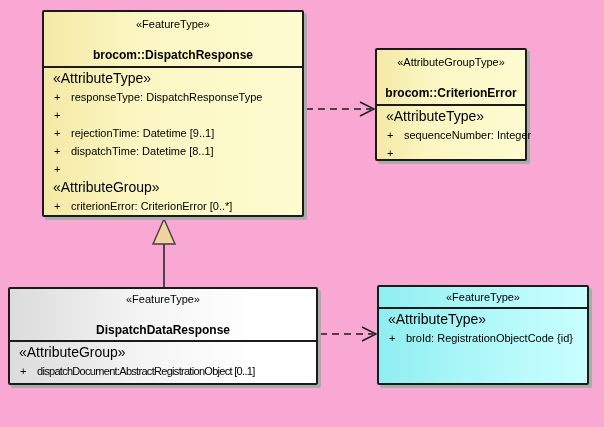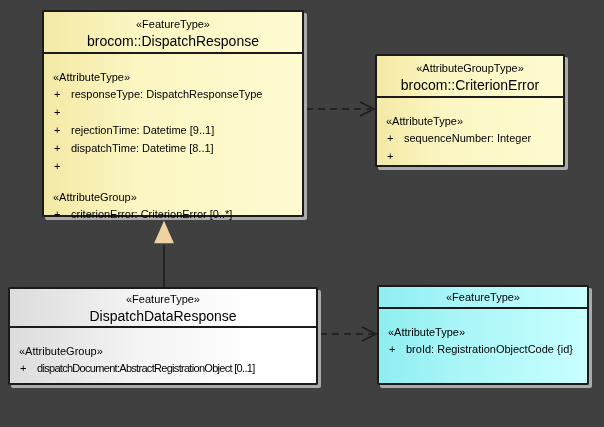--- a/index.html
+++ b/index.html
@@ -1,33 +1,33 @@
 <!DOCTYPE html>
 <html><head>
 <meta charset="utf-8">
 <style>
   html,body { margin:0; padding:0; background:#ffffff; }
   .canvas {
-    position:relative; width:604px; height:427px; background:#404040;
+    position:relative; width:604px; height:427px; background:#f9a8d4;
     font-family:"Liberation Sans", sans-serif; overflow:hidden;
   }
   .connectors { position:absolute; left:0; top:0; pointer-events:none; }
   .uml-box {
     position:absolute; border:2px solid #1b1b1b; border-radius:2px;
     box-shadow:3px 3px 0 #ababab; box-sizing:border-box; color:#000;
   }
   .fill-yellow { background:linear-gradient(to right,#f4e9a5 0%,#fbf6c2 35%,#fdfbd0 100%); }
   .fill-cyan   { background:linear-gradient(to right,#8feef0 0%,#aaf6f8 40%,#c9ffff 100%); }
   .fill-gray   { background:linear-gradient(to right,#dcdcdc 0%,#f3f3f3 40%,#ffffff 80%); }
   .hdr { text-align:center; border-bottom:2px solid #1b1b1b; padding:6px 2px 4px; }
   .hdr.compact { padding:4px 2px 3px; }
   .stereo { font-size:11px; line-height:13px; }
-  .cls-name { font-size:14px; font-weight:normal; line-height:14px; margin-top:3px; white-space:nowrap; }
+  .cls-name { font-size:12px; font-weight:bold; line-height:14px; margin-top:17px; white-space:nowrap; }
   .italic { font-style:italic; }
-  .sec-label { font-size:11px; padding:17px 0 1px 9px; white-space:nowrap; }
+  .sec-label { font-size:14px; padding:2px 0 1px 9px; white-space:nowrap; }
   .row { font-size:11px; line-height:13px; padding:4px 3px 1px 8px; display:flex; white-space:nowrap; }
   .vis { flex:none; width:17px; padding-left:2px; }
   .condensed { letter-spacing:-0.45px; }
   .condensed2 { letter-spacing:-0.7px; }
 </style>
 </head>
 <body>
 
 <div class="canvas">
 
@@ -72,21 +72,21 @@
         <span class="vis">+</span>
       </div>
       <div class="sec-label">«AttributeGroup»</div>
       <div class="row">
         <span class="vis">+</span>
         <span>criterionError: CriterionError [0..*]</span>
       </div>
     </div>
   </div>
 
-  <div class="uml-box fill-yellow" style="left:375px; top:54px; width:190px; height:113px;">
+  <div class="uml-box fill-yellow" style="left:375px; top:48px; width:152px; height:113px;">
     <div class="hdr">
       <div class="stereo">«AttributeGroupType»</div>
       <div class="cls-name">brocom::CriterionError</div>
     </div>
     <div>
       <div class="sec-label">«AttributeType»</div>
       <div class="row">
         <span class="vis">+</span>
         <span>sequenceNumber: Integer</span>
       </div>

